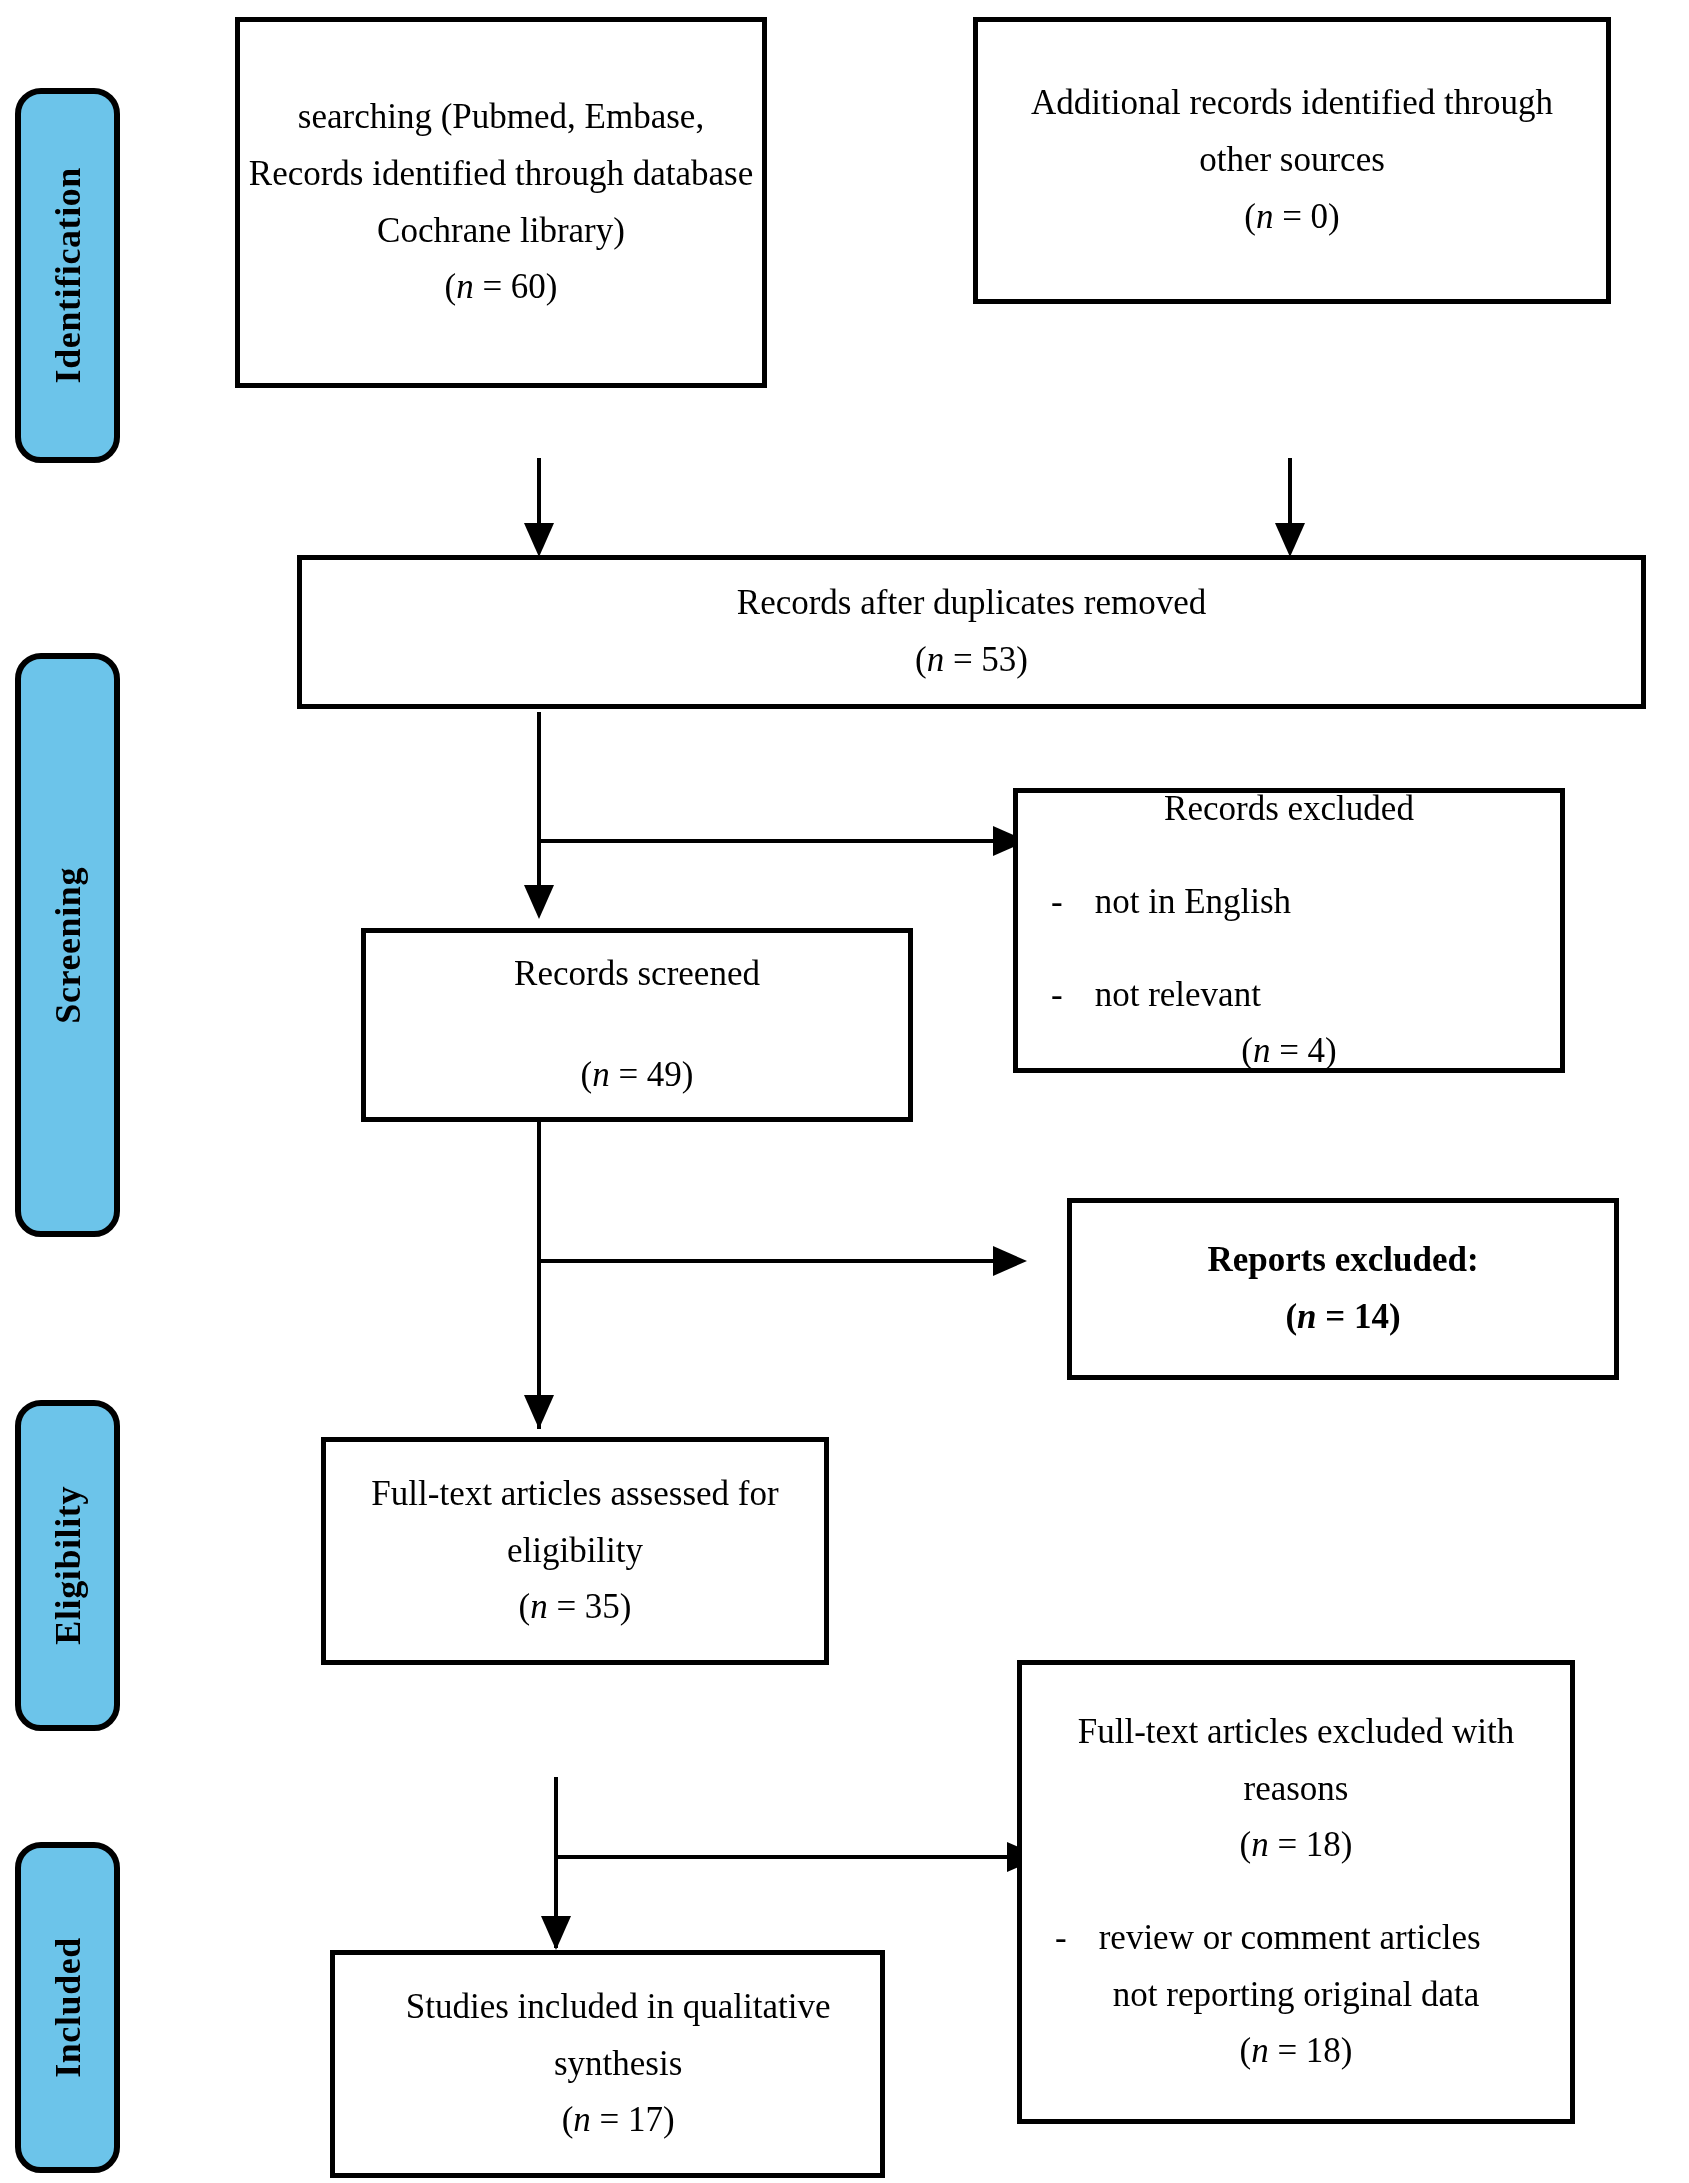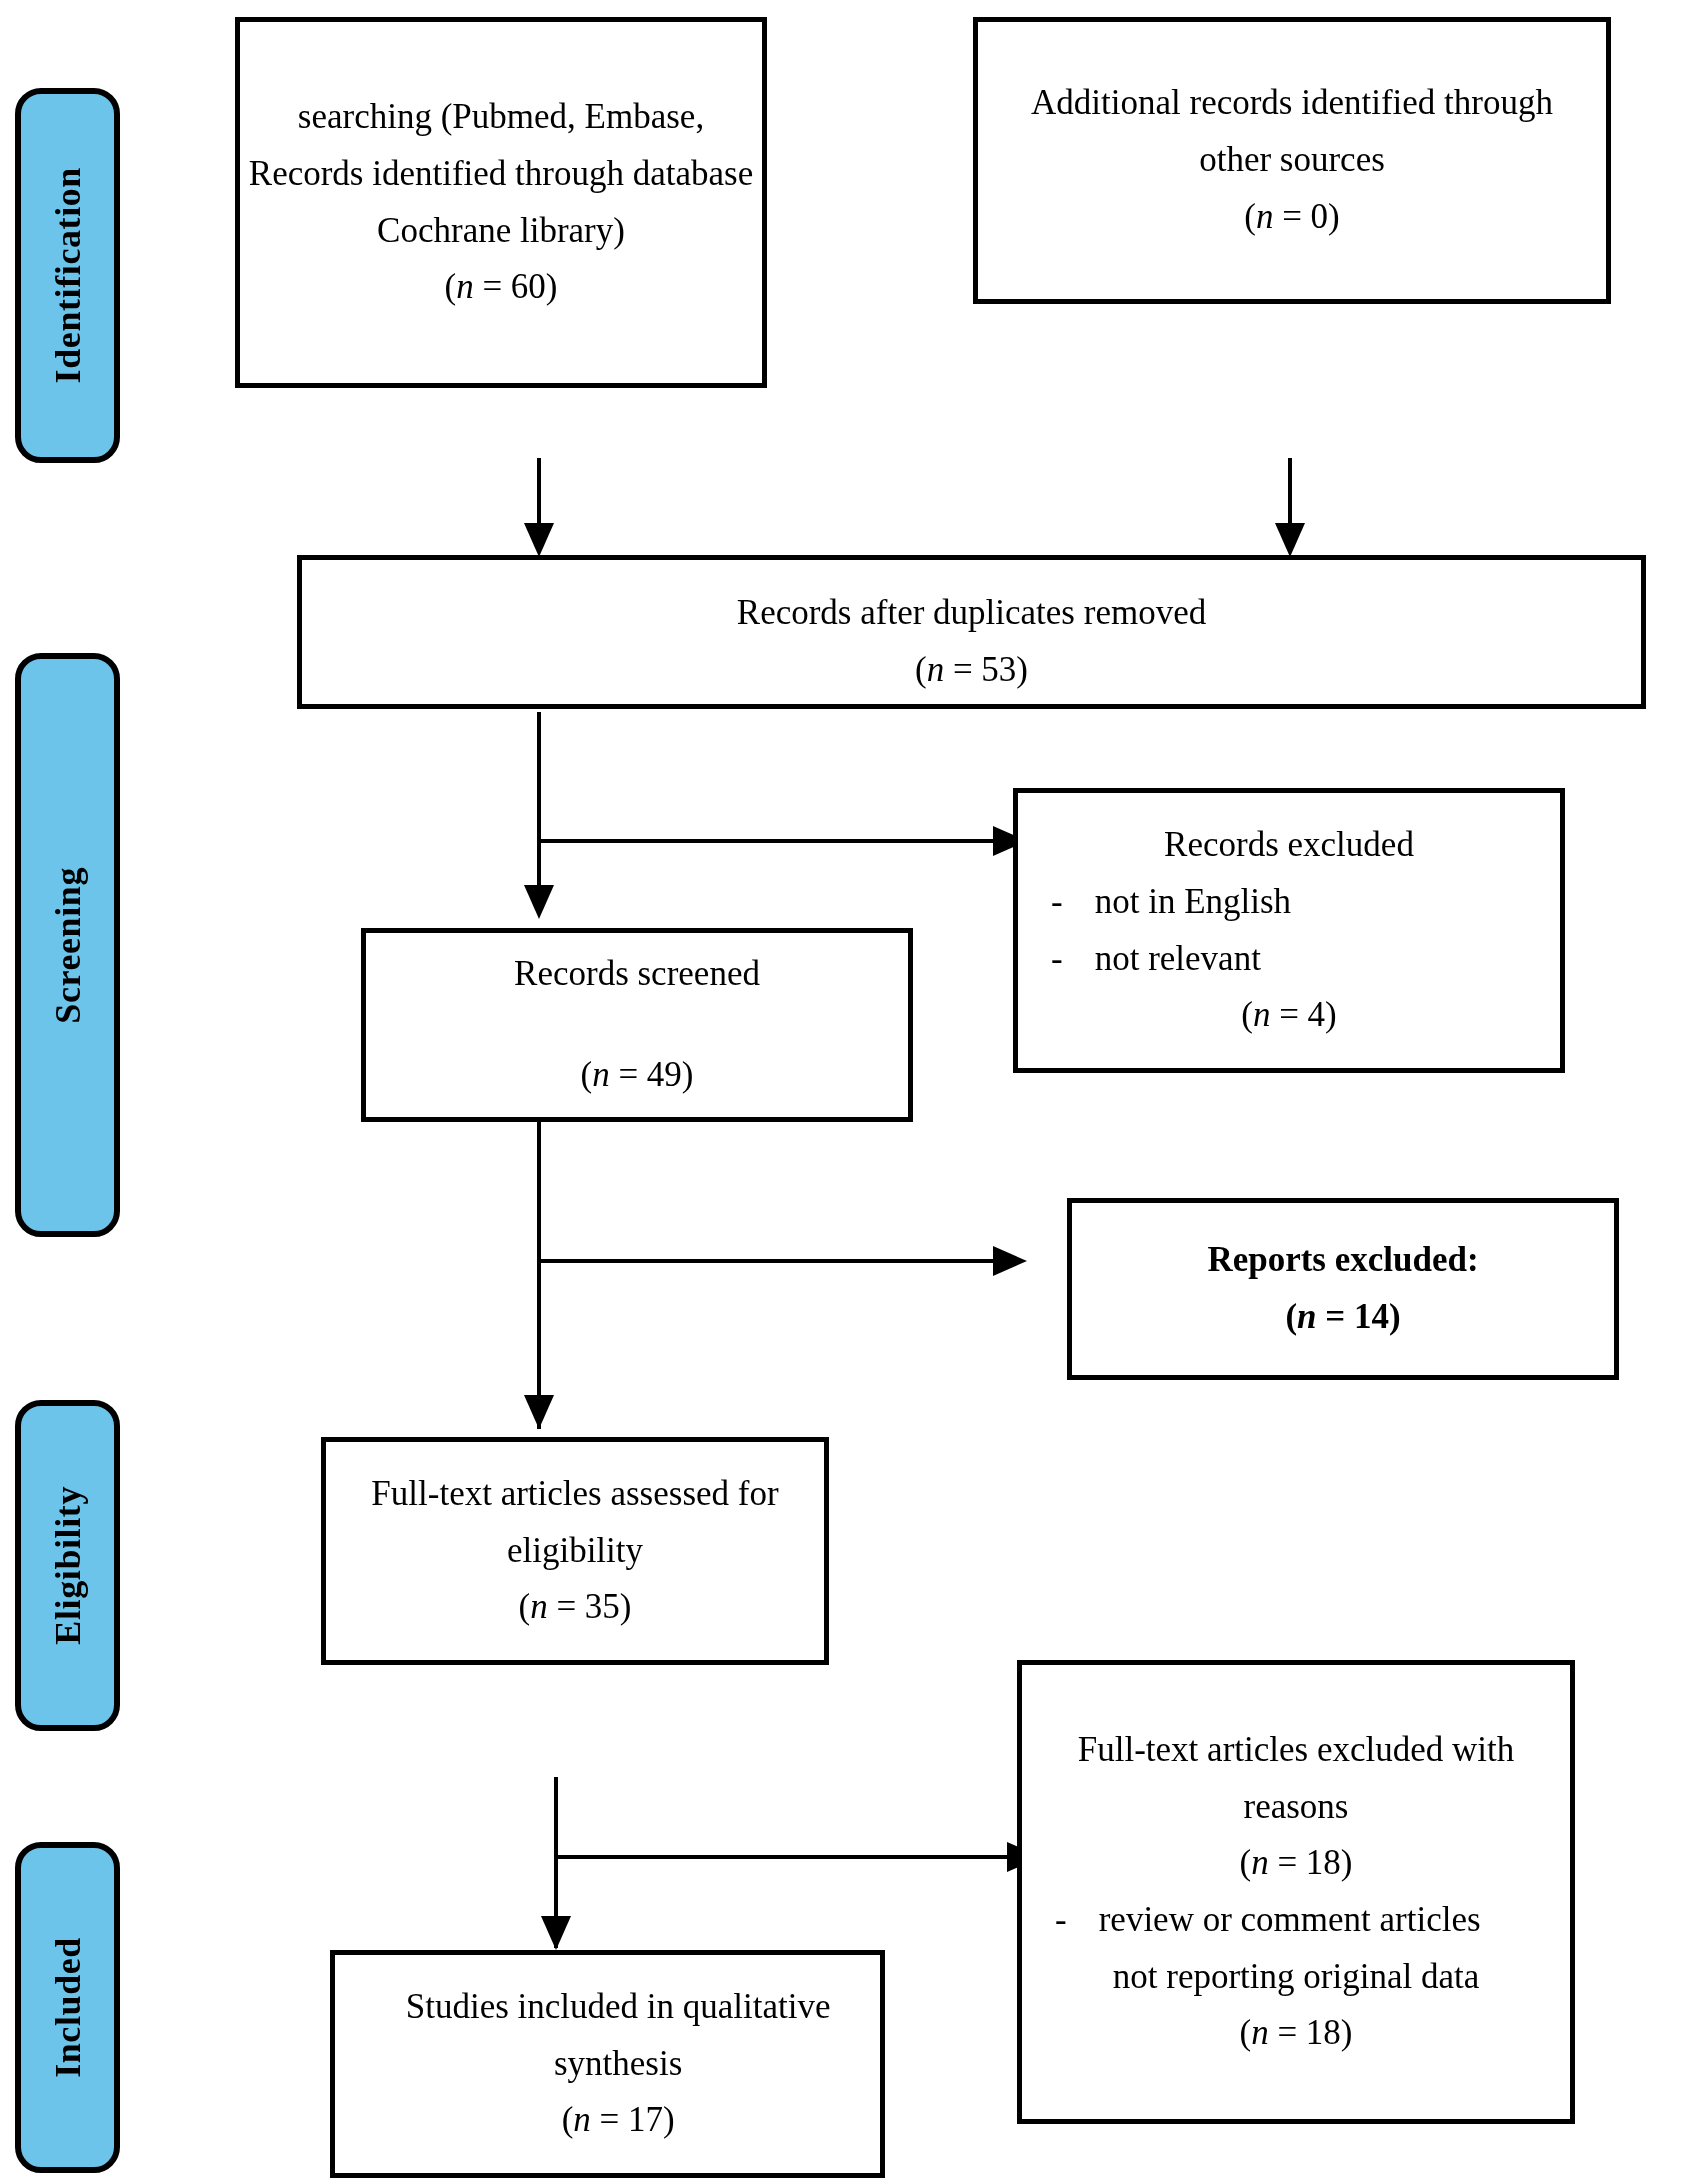--- a/index.html
+++ b/index.html
@@ -64,21 +64,21 @@
     width: 100%;
     box-sizing: border-box;
   }
   .bullet-row .dash {
     width: 63px;
     flex: 0 0 63px;
     text-align: left;
     padding-left: 19.4px;
     box-sizing: border-box;
   }
-  .bullet-row .btext { flex: 1 1 auto; text-align: left; }
+  .bullet-row .btext { flex: 1 1 auto; text-align: left; margin-top: 36px; }
   .ital { font-style: italic; }
 
   
   .vline {
     position: absolute;
     background: #000000;
     width: 4px;
   }
   .hline {
     position: absolute;
@@ -133,21 +133,21 @@
     <span class="line">other sources</span>
     <span class="line">(<span class="ital">n</span> = 0)</span>
   </div>
 
   <div class="vline" style="left:537px; top:458px; height:65px;"></div>
   <div class="arrow-down" style="left:524px; top:523px;"></div>
 
   <div class="vline" style="left:1288px; top:458px; height:65px;"></div>
   <div class="arrow-down" style="left:1275px; top:523px;"></div>
 
-  <div class="flow-box" style="left:297px; top:555px; width:1349px; height:154px;justify-content:flex-end;">
+  <div class="flow-box" style="left:297px; top:555px; width:1349px; height:154px;">
     <span class="line">Records after duplicates removed</span>
     <span class="line">(<span class="ital">n</span> = 53)</span>
   </div>
 
   <div class="vline" style="left:537px; top:712px; height:176px;"></div>
   <div class="arrow-down" style="left:524px; top:885px;"></div>
 
   <div class="hline" style="left:539px; top:839px; width:455px;"></div>
   <div class="arrow-right" style="left:993px; top:826px;"></div>
 

